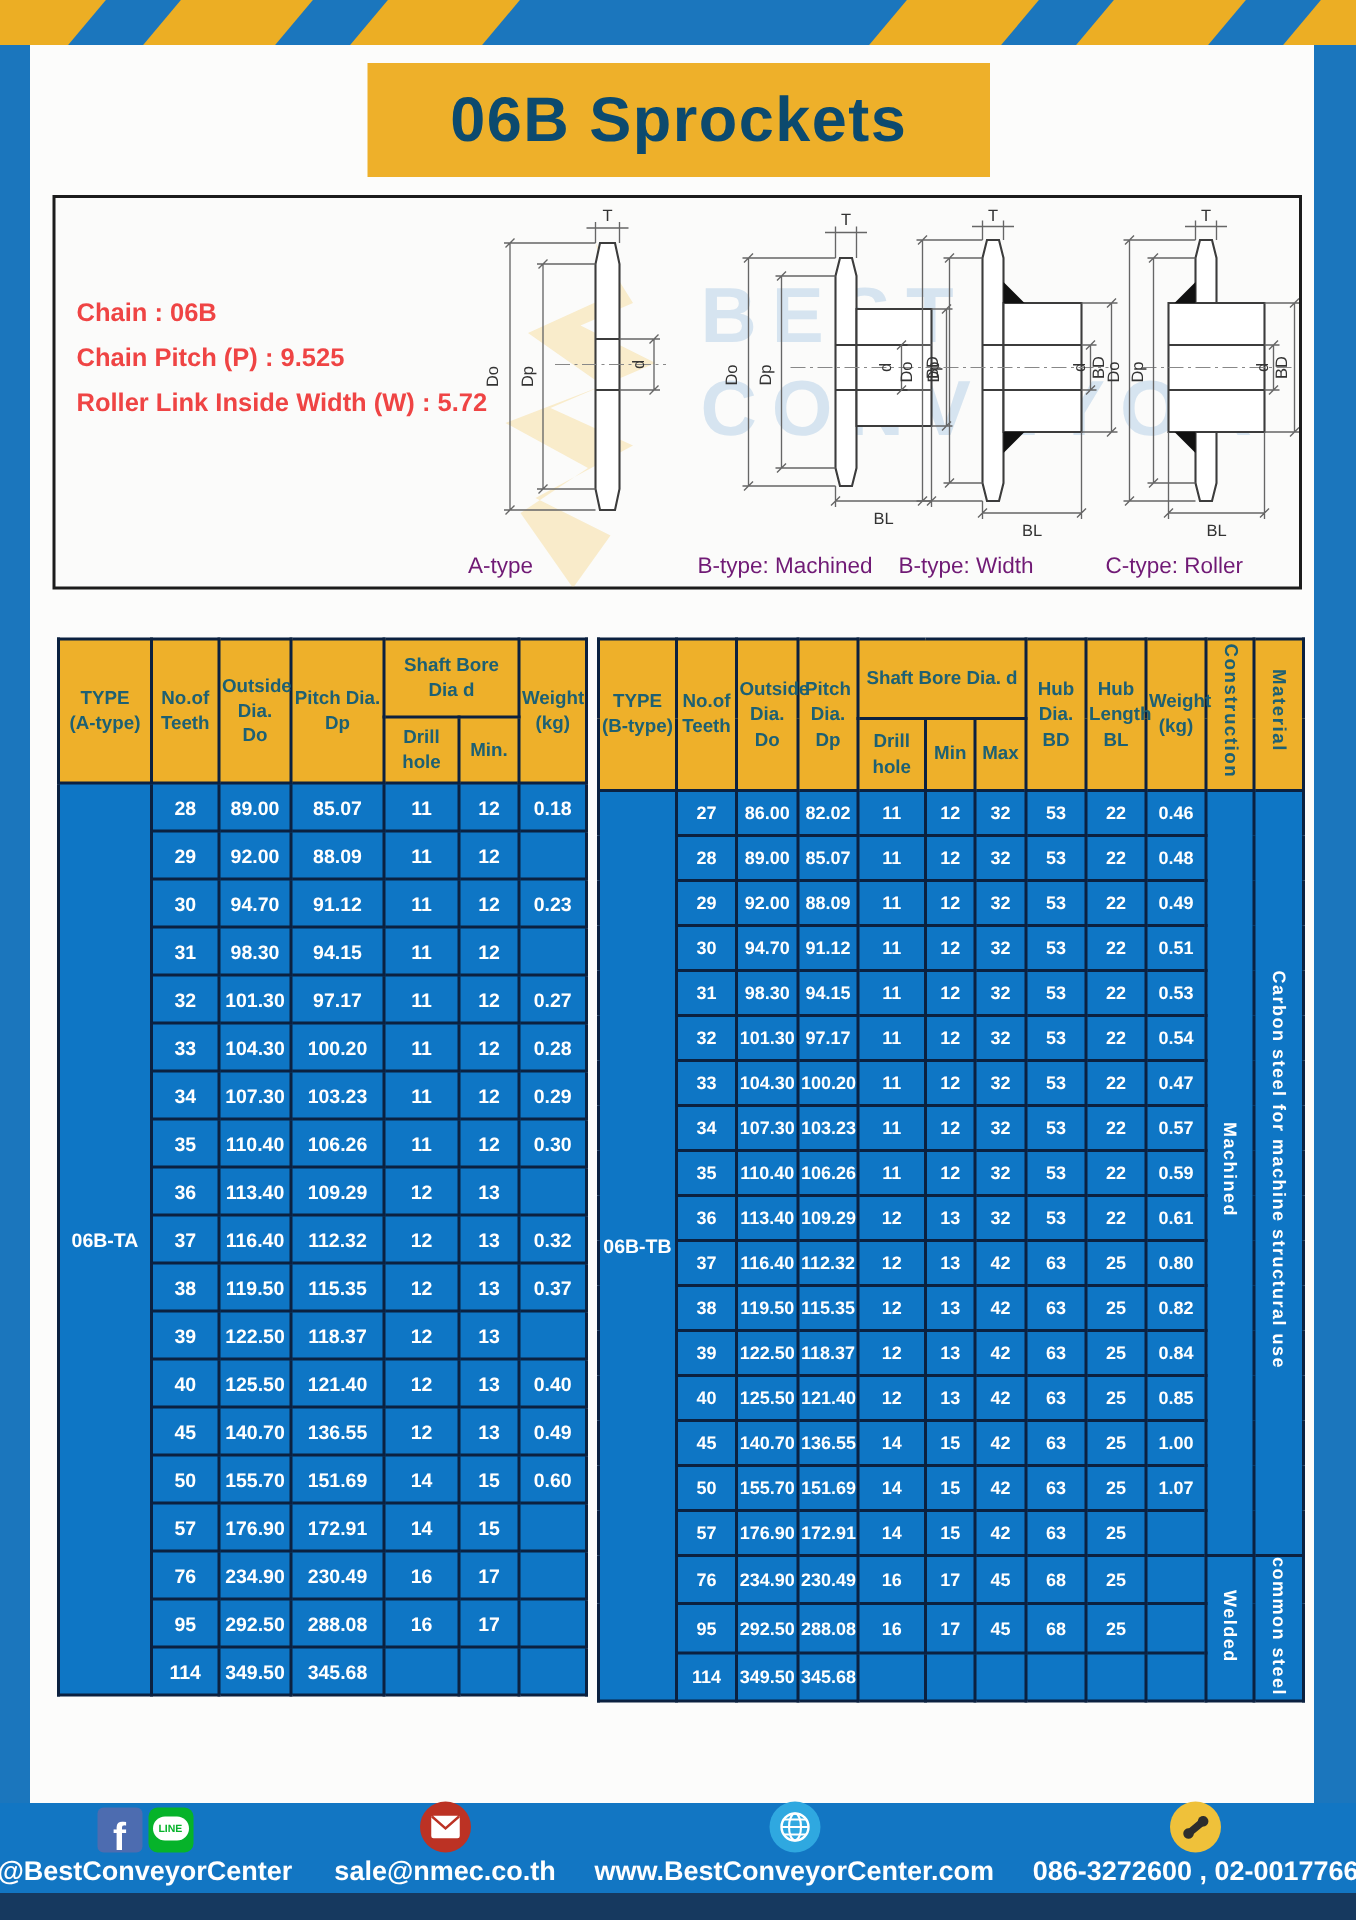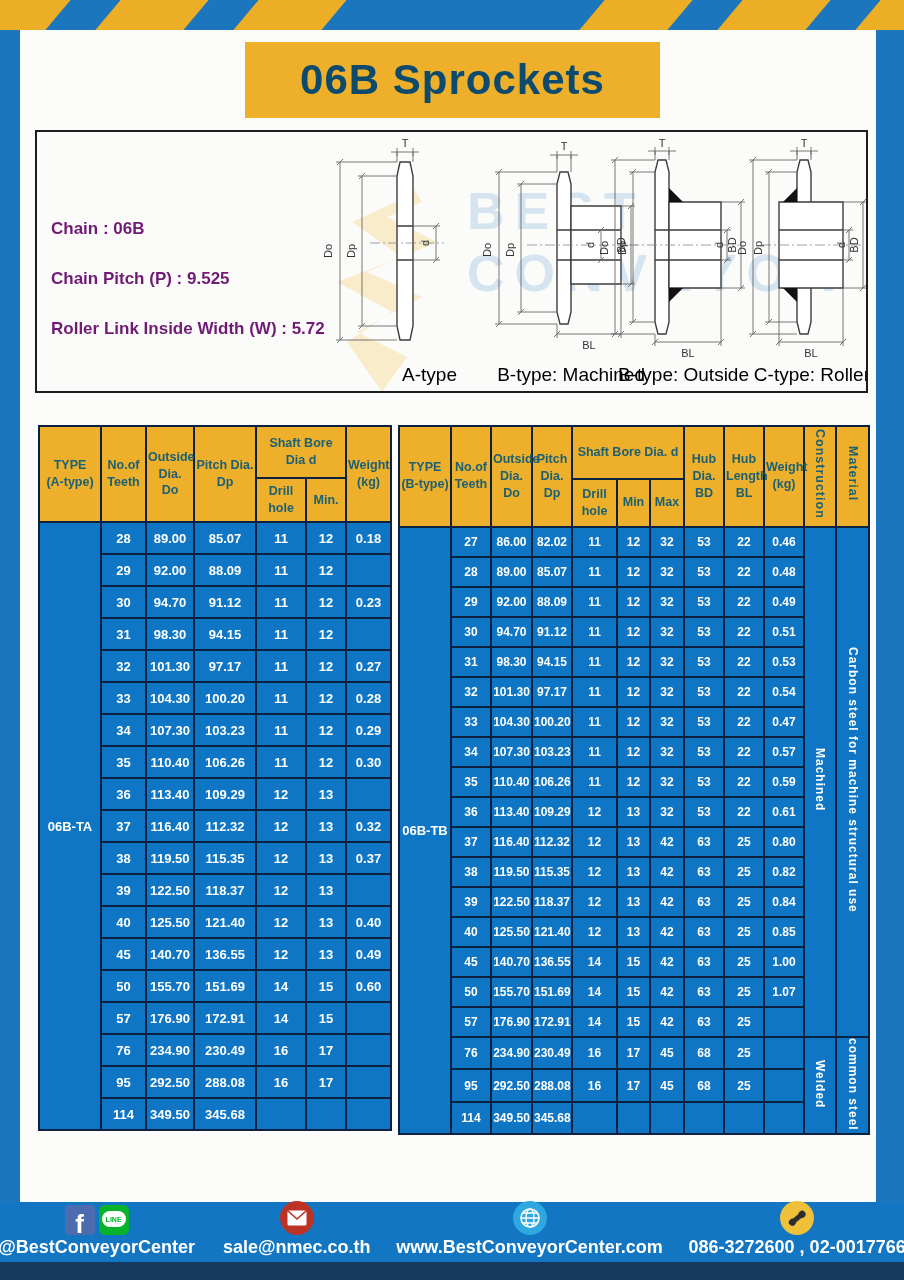--- a/index.html
+++ b/index.html
@@ -20,30 +20,30 @@
     position:absolute; left:225px; top:12px; width:415px; height:76px;
     background:#eeb02a; display:flex; align-items:center; justify-content:center;
   }
   .title-box h1 { font-size:42px; font-weight:bold; color:#0c4a6e; letter-spacing:1px; }
   
   .diagram-panel {
     position:absolute; left:15px; top:100px; width:833px; height:263px;
     border:2px solid #1c1c1c; background:#fbfbfa; overflow:hidden;
   }
   .specs { position:absolute; left:14px; top:62px; z-index:2; }
-  .specs div { font-size:17px; font-weight:bold; color:#701a75; line-height:1.75; white-space:nowrap;margin-top:20px; }
+  .specs div { font-size:17px; font-weight:bold; color:#ef4444; line-height:1.75; white-space:nowrap; }
   .watermark-text {
     position:absolute; left:430px; top:48px; z-index:0;
     font-size:52px; font-weight:bold; color:#b9d2e8; opacity:.55;
     letter-spacing:10px; line-height:1.2; white-space:nowrap;
   }
   .watermark-logo { position:absolute; left:290px; top:30px; z-index:0; opacity:.5; }
   .diag { position:absolute; top:6px; height:250px; z-index:1; }
   .diag svg { position:absolute; top:0; left:0; }
-  .caption { position:absolute; bottom:2px; width:100%; text-align:right; font-size:19px; color:#000000; }
+  .caption { position:absolute; bottom:2px; width:100%; text-align:left; font-size:15px; color:#701a75; }
   svg .ln   { stroke:#3c3c3c; stroke-width:1.4; fill:none; }
   svg .fillw{ fill:#fff; stroke:#3c3c3c; stroke-width:1.4; }
   svg .dim  { stroke:#666; stroke-width:0.9; fill:none; }
   svg .cl   { stroke:#888; stroke-width:0.8; fill:none; stroke-dasharray:10 3 2 3; }
   svg .weld { fill:#111; stroke:none; }
   svg .dim-t{ font-size:11px; fill:#333; font-family:"Liberation Sans",sans-serif; }
   
   table { border-collapse:collapse; table-layout:fixed; position:absolute; }
   .tblA { left:18px; top:395px; width:352px; }
   .tblB { left:378px; top:395px; width:470px; }
@@ -169,21 +169,21 @@
         <path class="dim" d="M56 34 H30 M56 184 H30 M34 34 V184 M31 37 L37 31 M31 187 L37 181"></path>
         <path class="dim" d="M122 92 H132 M122 122 H132 M128 92 V122 M125 95 L131 89 M125 125 L131 119"></path>
         <path class="dim" d="M122 64 H146 M122 150 H146 M142 64 V150 M139 67 L145 61 M139 153 L145 147"></path>
         <path class="dim" d="M56 196 V208 M122 150 V208 M56 204 H122 M53 207 L59 201 M119 207 L125 201"></path>
         <text x="9" y="110" class="dim-t" text-anchor="middle" transform="rotate(-90 9 110)">Do</text>
         <text x="27" y="110" class="dim-t" text-anchor="middle" transform="rotate(-90 27 110)">Dp</text>
         <text x="124" y="107" class="dim-t" text-anchor="middle" transform="rotate(-90 124 107)">d</text>
         <text x="137" y="107" class="dim-t" text-anchor="middle" transform="rotate(-90 137 107)">BD</text>
         <text x="89" y="219" class="dim-t" text-anchor="middle">BL</text>
       </svg>
-      <div class="caption">B-type: Outside</div>
+      <div class="caption">B-type: Width</div>
     </div>
 
     <div class="diag" style="left:700px; width:133px;">
       <svg width="133" height="228" viewBox="0 0 133 228">
         <text x="67" y="9" class="dim-t" text-anchor="middle">T</text>
         <path class="dim" d="M53 13 H81 M60 9 V17 M74 9 V17 M60 13 V22 M74 13 V22"></path>
         <path class="fillw" d="M63 22 L71 22 L74 34 L74 184 L71 196 L63 196 L60 184 L60 34 Z"></path>
         <path class="fillw" d="M42 64 H106 V150 H42 Z"></path>
         <polygon class="weld" points="60,64 60,50 46,64"></polygon>
         <polygon class="weld" points="60,150 60,164 46,150"></polygon>

